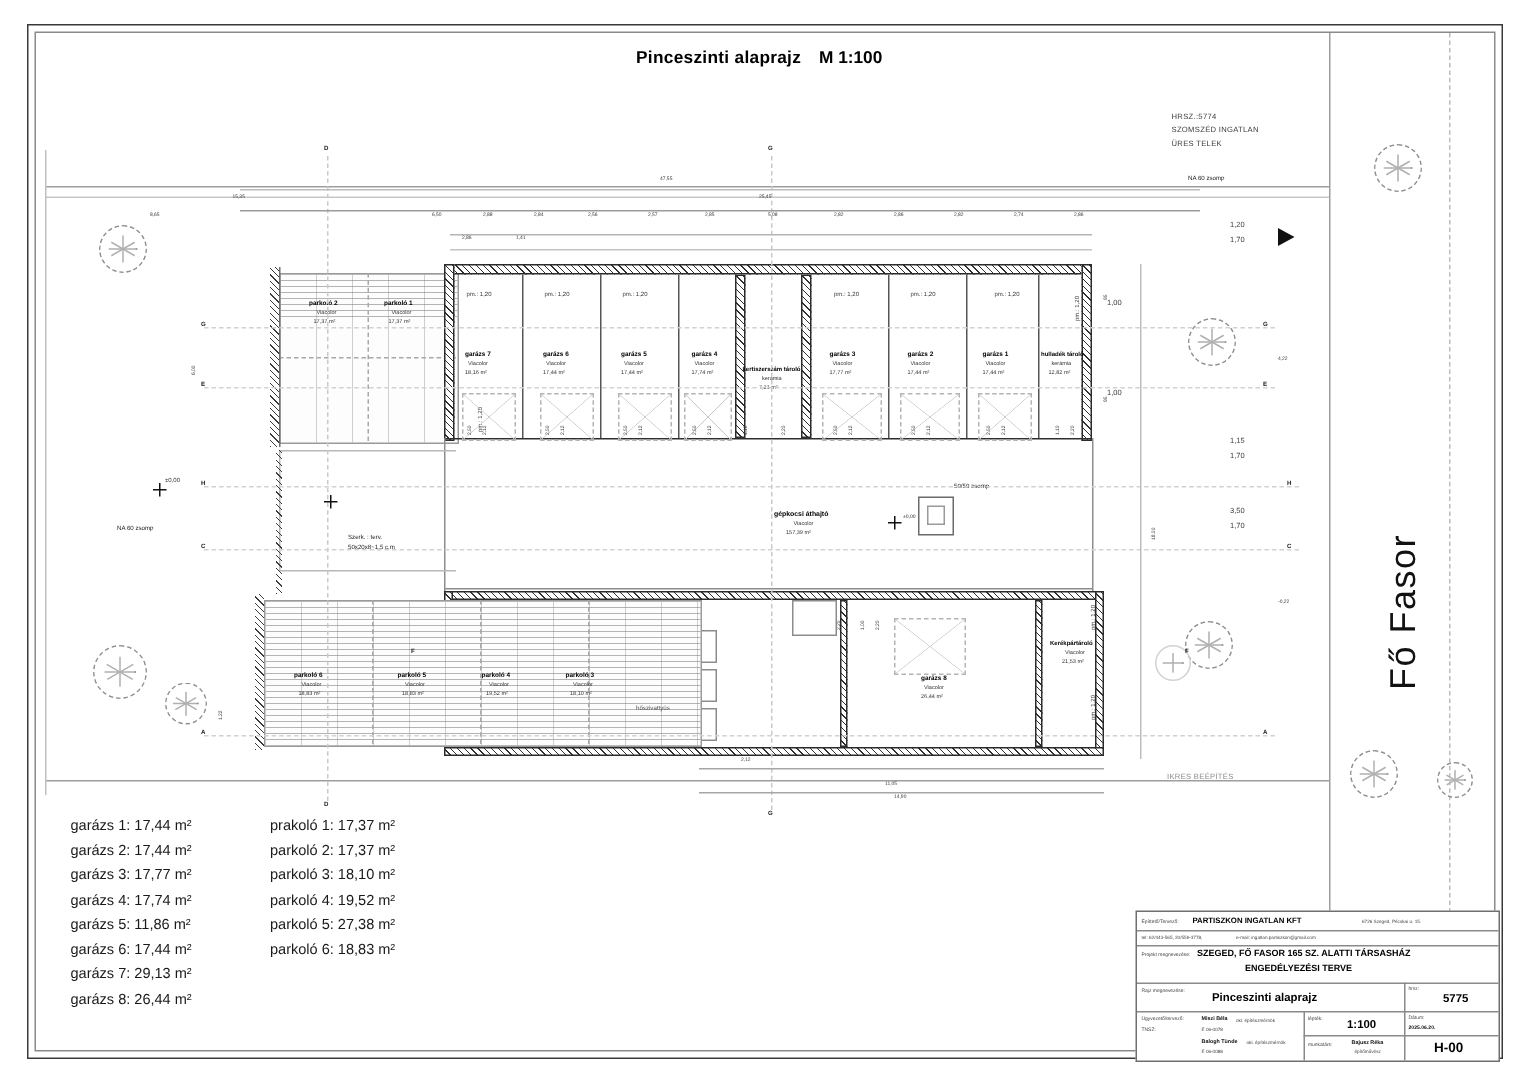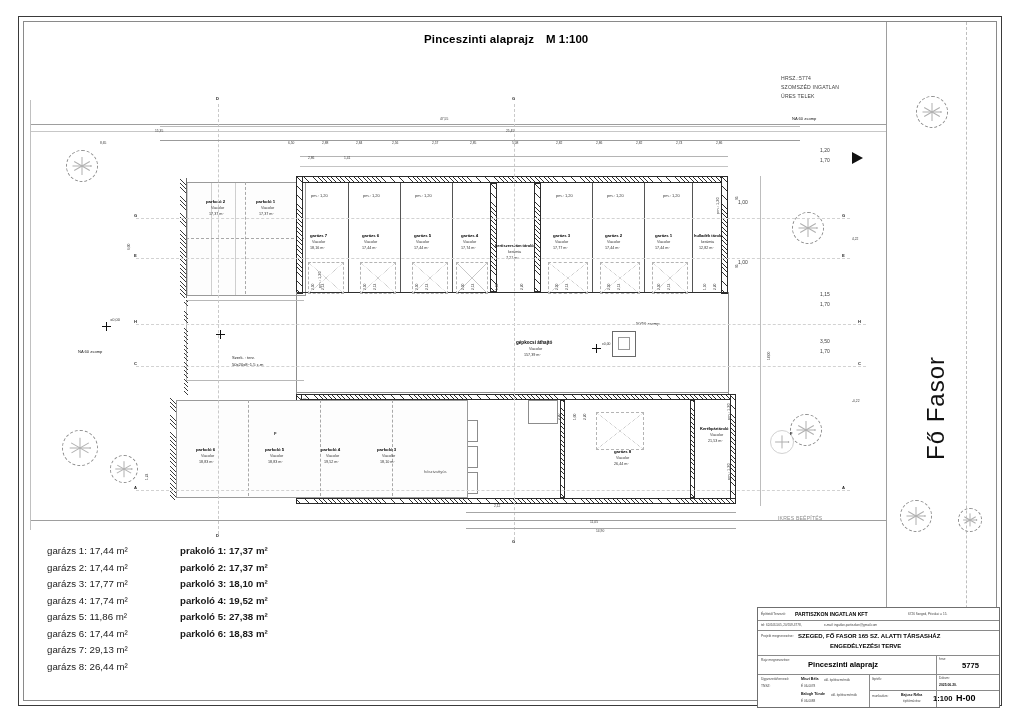--- a/index.html
+++ b/index.html
@@ -75,21 +75,21 @@
   }
 
   
   .blackarrow{
     position:absolute;width:0;height:0;
     border-top:6px solid transparent;border-bottom:6px solid transparent;border-right:11px solid #111;
   }
 
   
   #legend-left{position:absolute;left:47px;top:545px;}
-  #legend-right{position:absolute;left:180px;top:545px;font-weight:bold;}
+  #legend-right{position:absolute;left:180px;top:545px;}
   .legend-row{height:16.5px;font-size:9.7px;color:#1a1a1a;}
 
   
   #titleblock{position:absolute;left:757px;top:607px;width:241px;height:99px;border:1px solid #6f6f6f;background:#fff;}
   #titleblock .r{position:absolute;left:0;right:0;border-top:1px solid #8a8a8a;}
   #titleblock .c{position:absolute;top:0;bottom:0;border-left:1px solid #8a8a8a;}
   .tb-lbl{position:absolute;font-size:3.3px;color:#444;}
   .tb-val{position:absolute;font-size:5.2px;font-weight:bold;color:#000;}
   .tb-big{position:absolute;font-size:7.6px;font-weight:bold;color:#000;}
   .tb-mid{position:absolute;font-size:6px;font-weight:bold;color:#000;}
@@ -510,21 +510,21 @@
     <div class="tb-lbl" style="left:3px;top:69px;">Ügyvezető/tervező:</div>
     <div class="tb-lbl" style="left:3px;top:76px;">TNSZ:</div>
     <div class="tb-sm" style="left:43px;top:69px;">Miszi Béla</div>
     <div class="tb-sm2" style="left:66px;top:69.5px;">okl. építészmérnök</div>
     <div class="tb-sm2" style="left:43px;top:76px;">É 06-0078</div>
     <div class="tb-sm" style="left:43px;top:84px;">Balogh Tünde</div>
     <div class="tb-sm2" style="left:73px;top:84.5px;">okl. építészmérnök</div>
     <div class="tb-sm2" style="left:43px;top:91px;">É 06-0088</div>
 
     <div class="tb-lbl" style="left:114px;top:69px;">lépték:</div>
-    <div class="tb-big" style="left:140px;top:86px;margin-left:35px;">1:100</div>
+    <div class="tb-big" style="left:140px;top:70px;">1:100</div>
     <div class="tb-lbl" style="left:181px;top:68px;">Dátum:</div>
     <div class="tb-sm" style="left:181px;top:75px;font-size:3.4px;">2025.06.20.</div>
 
     <div class="tb-lbl" style="left:114px;top:86px;">munkatárs:</div>
     <div class="tb-sm" style="left:143px;top:85px;">Bajusz Réka</div>
     <div class="tb-sm2" style="left:145px;top:91px;">építőművész</div>
     <div class="tb-big" style="left:198px;top:85px;font-size:9px;">H-00</div>
   </div>
 
 </div>

